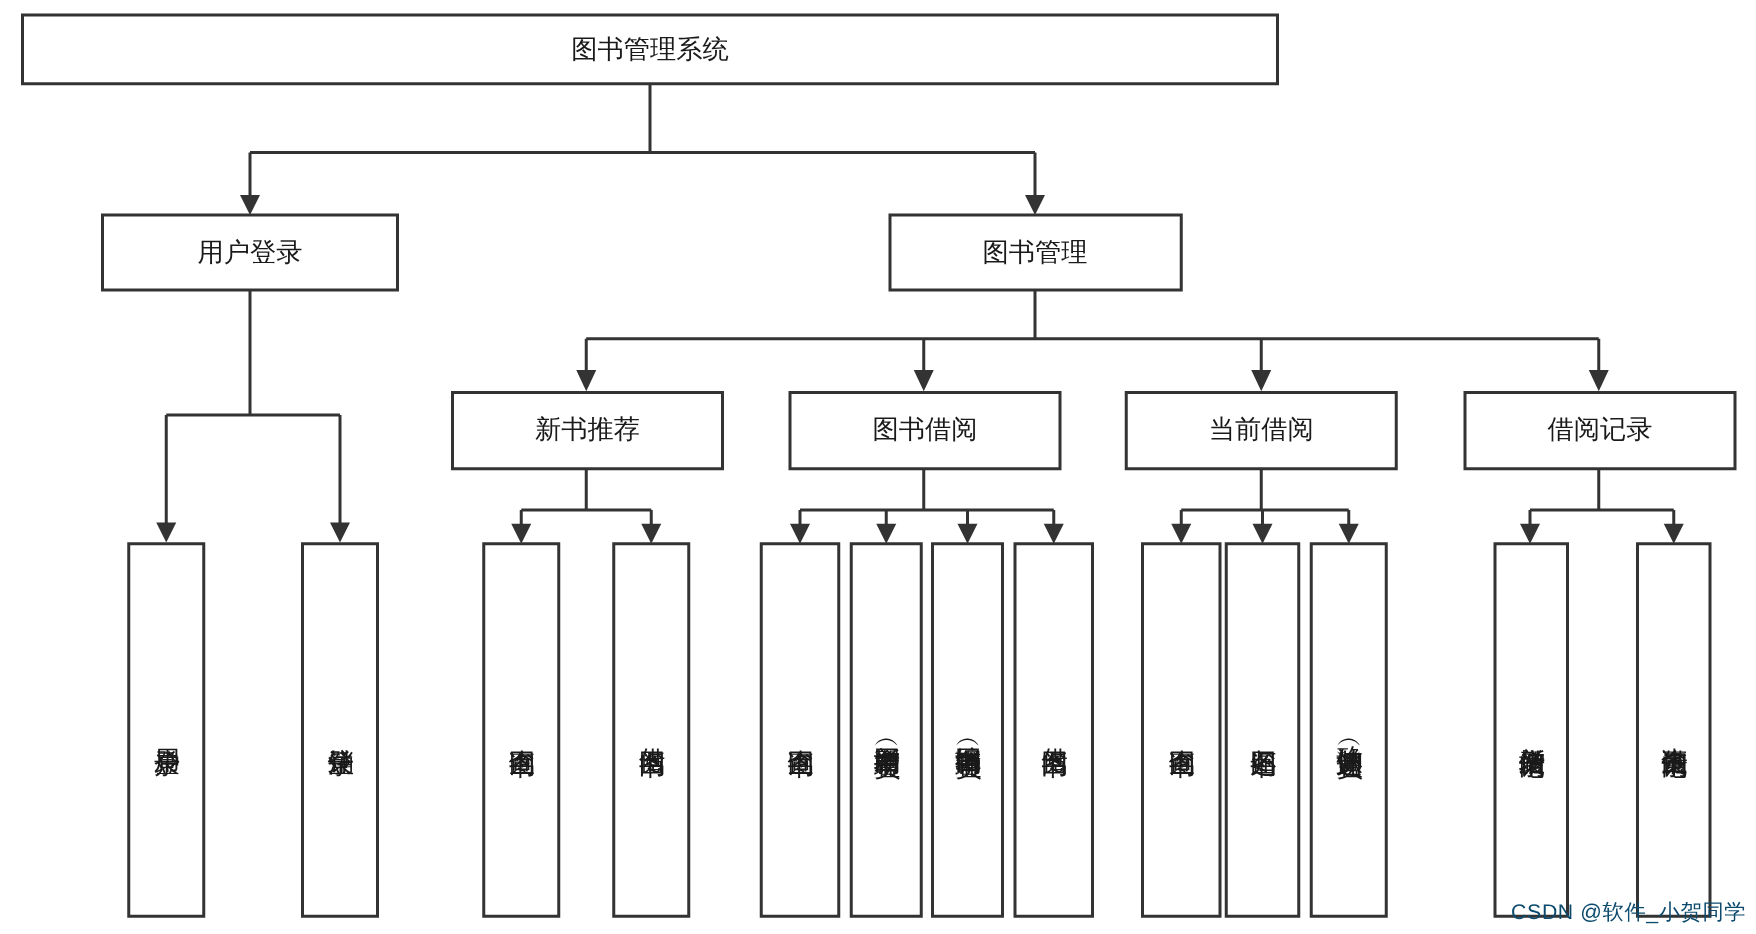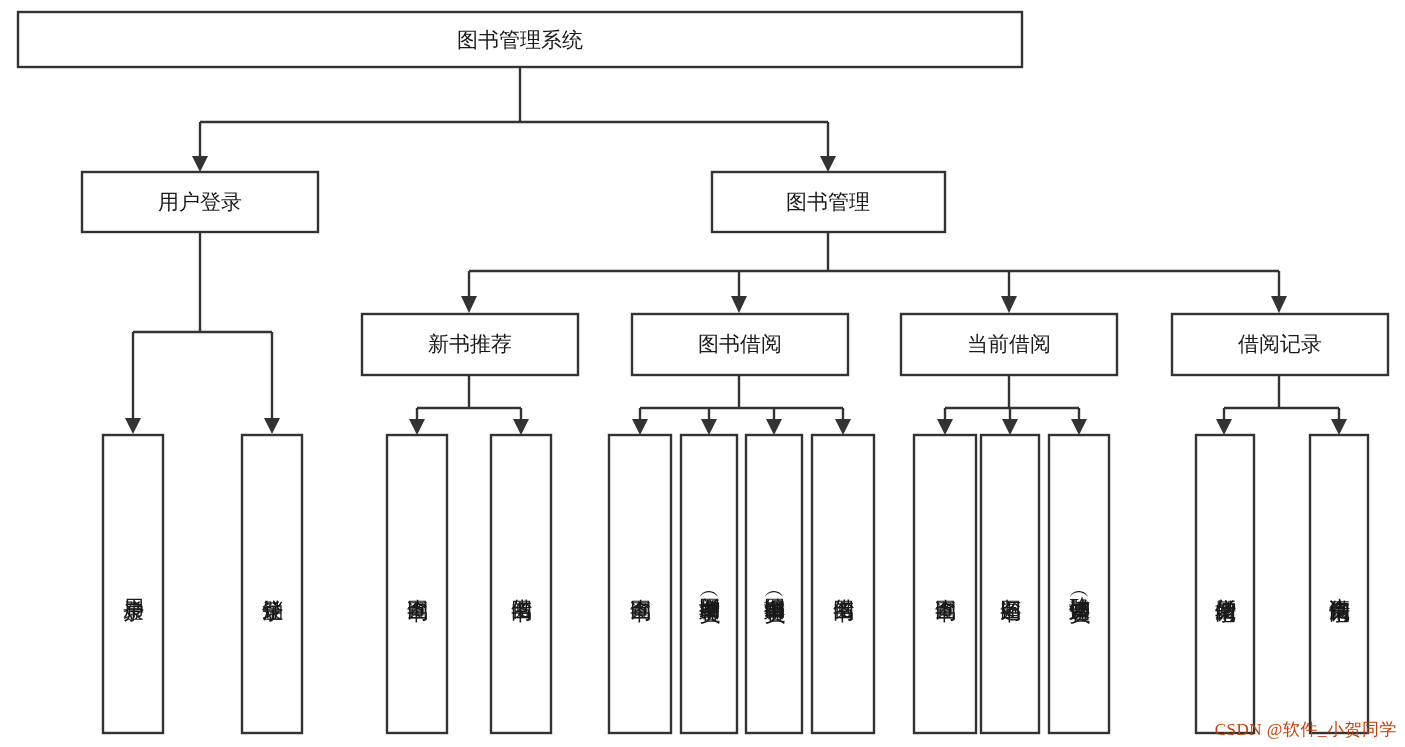--- a/index.html
+++ b/index.html
@@ -62,23 +62,23 @@
     align-items: center;
     justify-content: center;
     white-space: nowrap;
     pointer-events: none;
     user-select: none;
   }
   .watermark {
     position: absolute;
     right: 8px;
     bottom: 6px;
-    font-family: Liberation Serif, serif;
+    font-family: Liberation Sans, sans-serif;
     font-size: 17px;
-    color: #c2410c;
+    color: #0c4a6e;
     letter-spacing: 0.5px;
     white-space: nowrap;
   }
 </style>
 </head>
 <body>
 
 <div id="diagram-root">
 
   <svg class="diagram" viewBox="0 0 1405 747">

